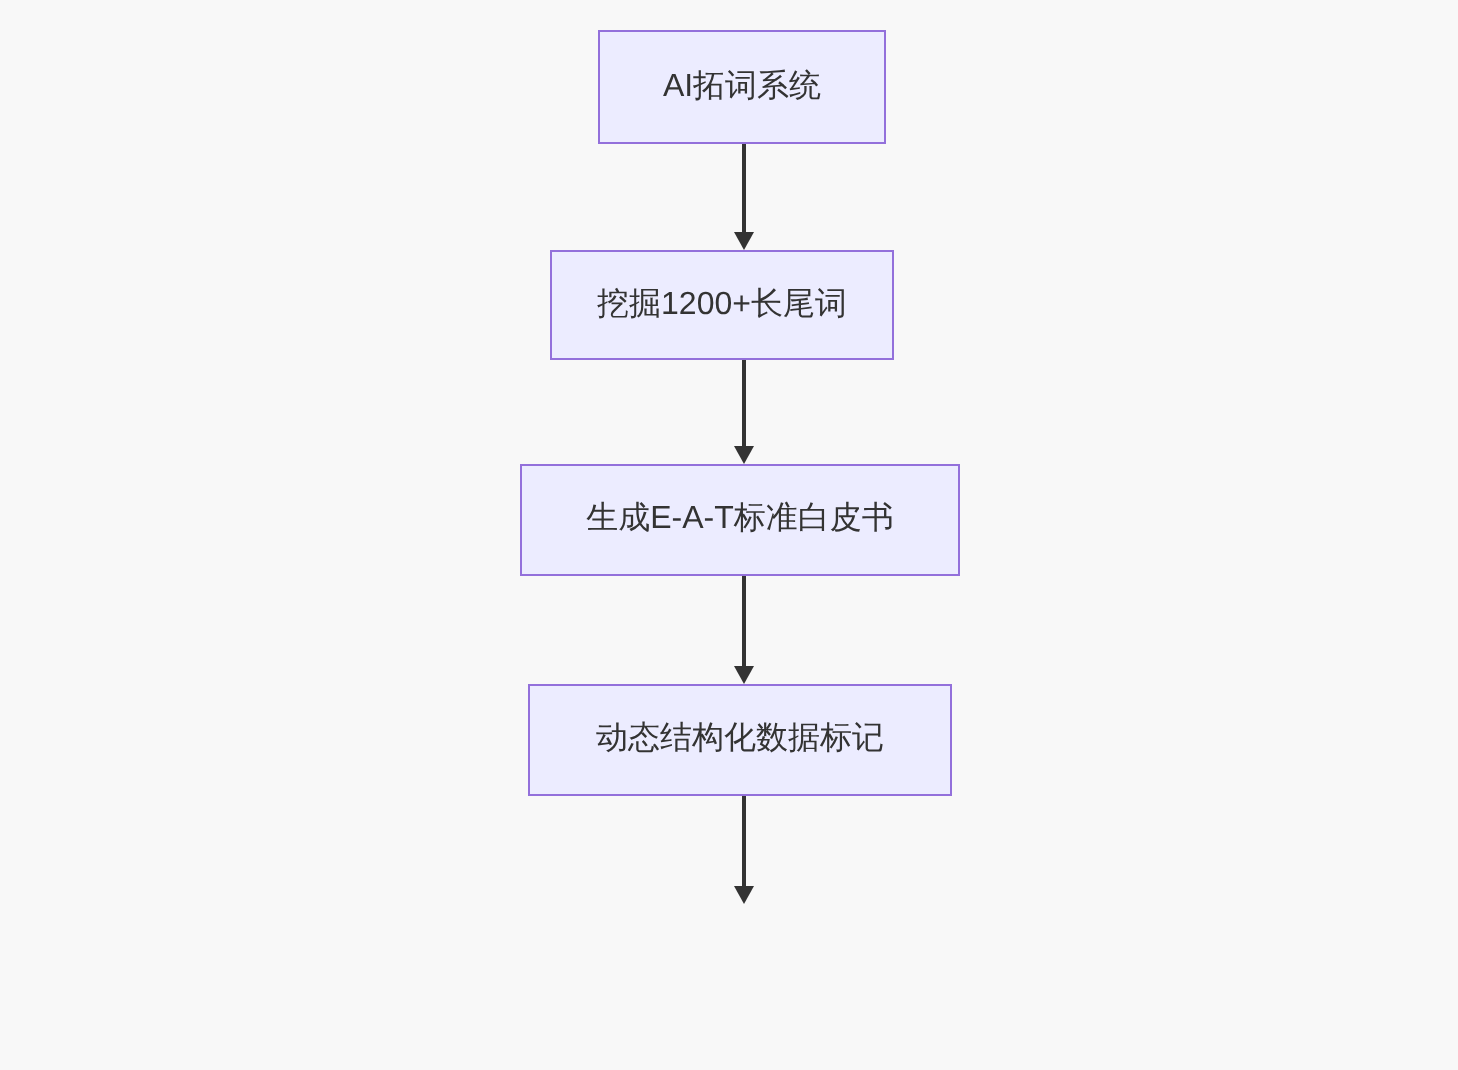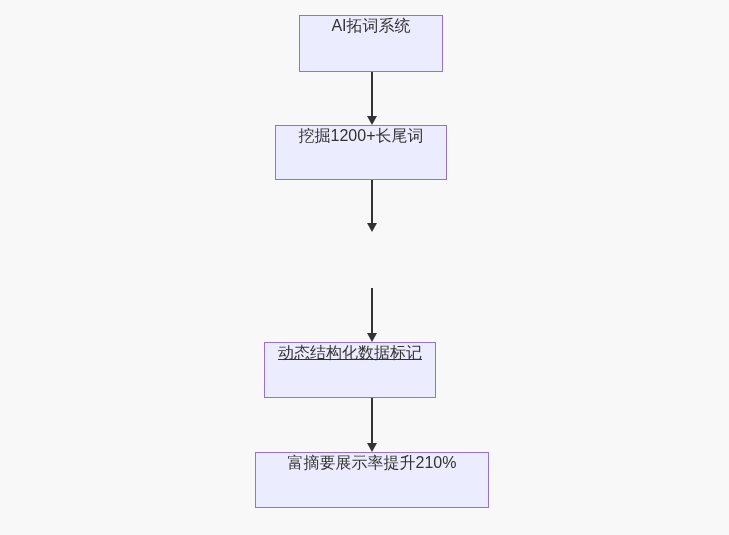--- a/index.html
+++ b/index.html
@@ -20,29 +20,29 @@
   }
   .node {
     position: absolute;
     box-sizing: border-box;
     background: #ECECFF;
     border: 1px solid #9370DB;
     color: #333333;
     font-size: 16px;
     line-height: 1.2;
     display: flex;
-    align-items: flex-start;
+    align-items: center;
     justify-content: center;
     text-align: center;
     white-space: nowrap;
   }
   .n1 { left: 299px; top: 15px;  width: 144px; height: 57px; }
   .n2 { left: 275px; top: 125px; width: 172px; height: 55px; }
   .n3 { left: 260px; top: 232px; width: 220px; height: 56px; }
-  .n4 { left: 264px; top: 342px; width: 172px; height: 56px; text-decoration: underline; }
+  .n4 { left: 264px; top: 342px; width: 212px; height: 56px; }
   .n5 { left: 255px; top: 452px; width: 234px; height: 56px; }
 
   .arrow {
     position: absolute;
     left: 366px;           
     width: 11px;
     display: flex;
     flex-direction: column;
     align-items: center;
   }
@@ -79,32 +79,32 @@
 
   <div class="node n2">
     <span>挖掘1200+长尾词</span>
   </div>
 
   <div class="arrow a2">
     <div class="shaft"></div>
     <div class="head"></div>
   </div>
 
+  <div class="node n3">
+    <span>生成E-A-T标准白皮书</span>
+  </div>
 
   <div class="arrow a3">
     <div class="shaft"></div>
     <div class="head"></div>
   </div>
 
   <div class="node n4">
     <span>动态结构化数据标记</span>
   </div>
 
   <div class="arrow a4">
     <div class="shaft"></div>
     <div class="head"></div>
   </div>
 
-  <div class="node n5">
-    <span>富摘要展示率提升210%</span>
-  </div>
 
 </div>
 
 </body></html>

